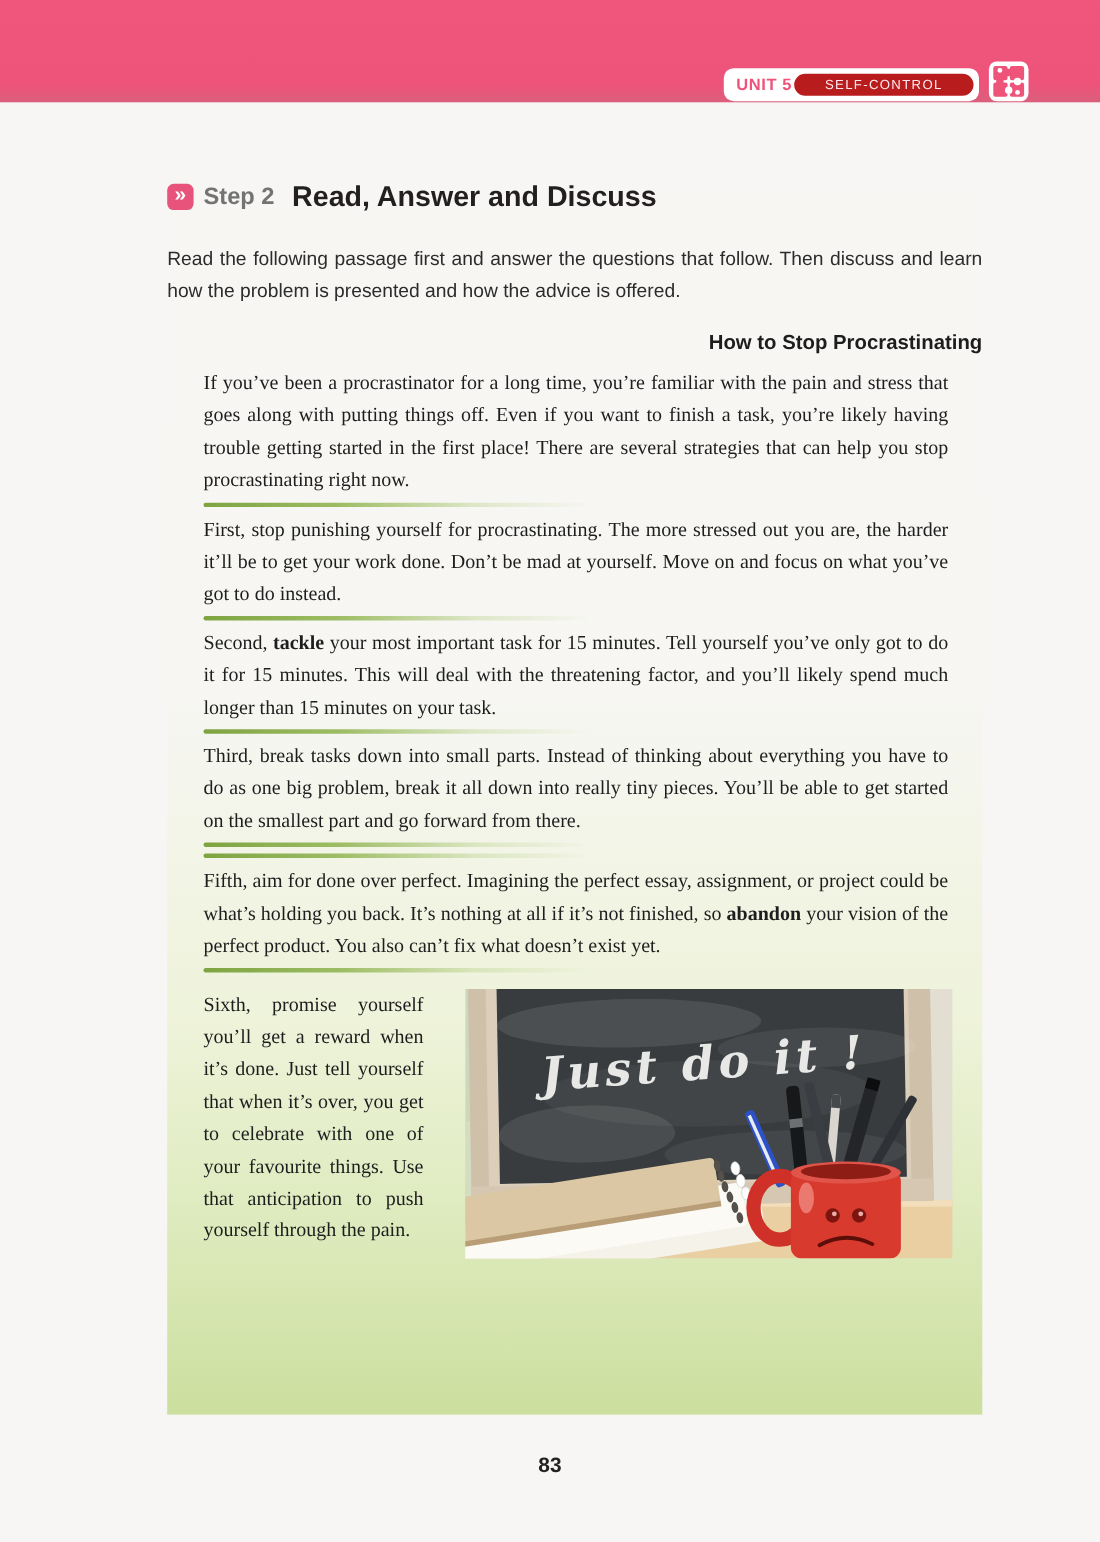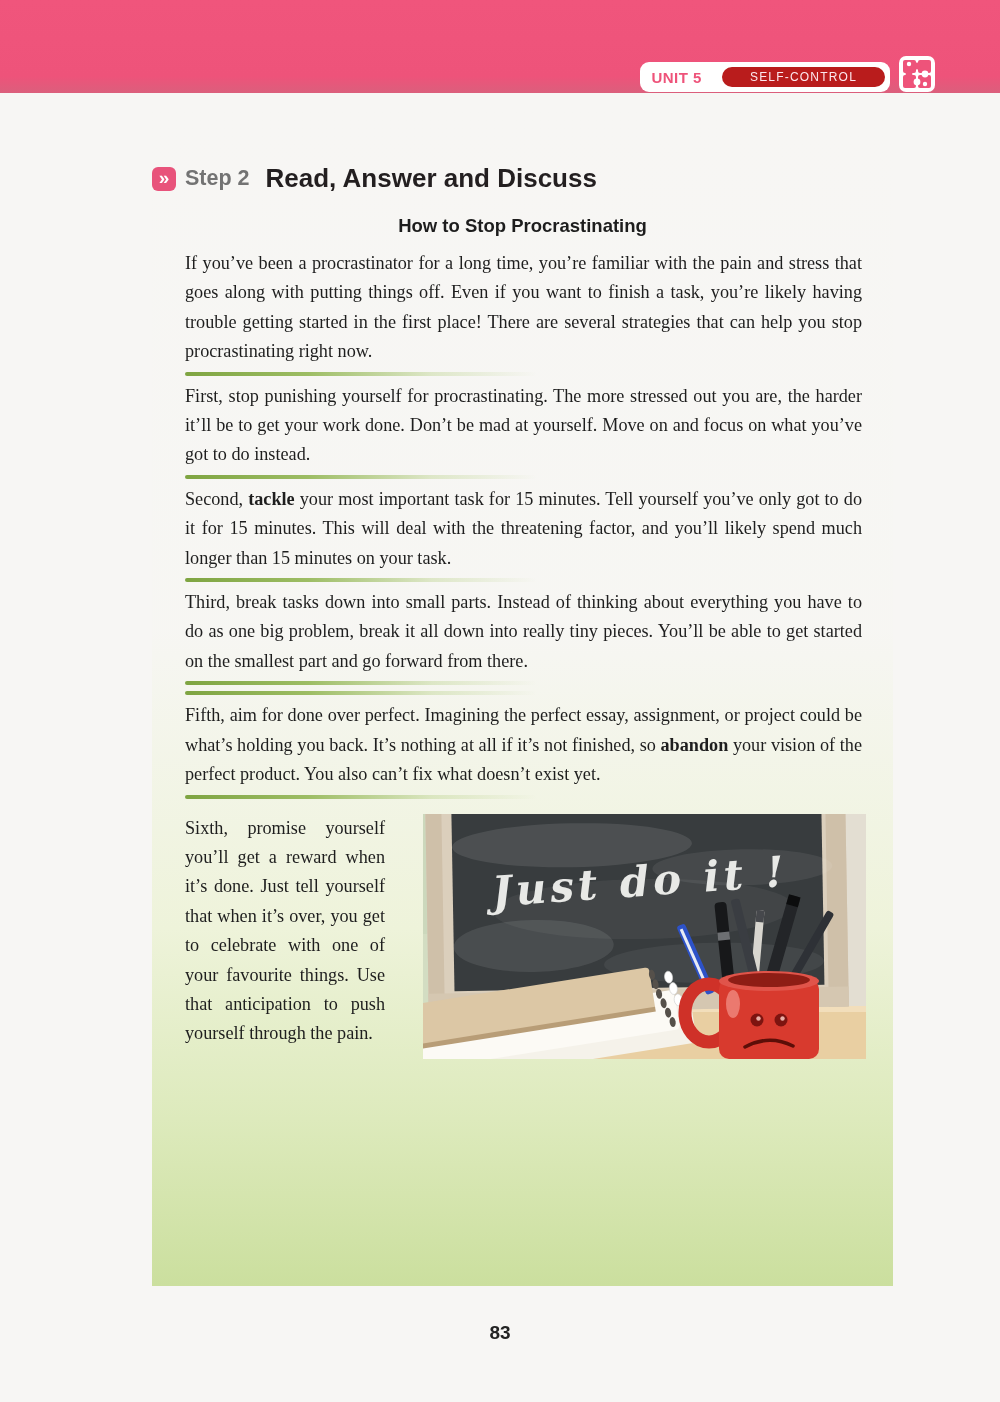--- a/index.html
+++ b/index.html
@@ -18,21 +18,21 @@
     width: 1000px; height: 93px;
     background: linear-gradient(180deg, #f0557c 0%, #ee537a 82%, #db5f7c 100%);
   }
   .unit-badge {
     position: absolute; top: 62px; right: 110px;
     height: 30px;
     background: #ffffff;
     border-radius: 9px;
     display: flex; align-items: center;
     padding: 3px 5px 3px 11px;
-    gap: 20px;
+    gap: 2px;
   }
   .unit-label {
     color: #ee537a; font-weight: bold; font-size: 15px; letter-spacing: .5px;
   }
   .unit-pill {
     background: #b91c1c;
     border-radius: 12px;
     color: #fde8ee;
     font-size: 12px;
     letter-spacing: 1.2px;
@@ -76,21 +76,21 @@
 
   .intro {
     margin-top: 27px;
     font-size: 17.5px; line-height: 29px;
     color: #2c2c2c;
     text-align: justify;
   }
 
   .passage-title {
     margin-top: 21px;
-    text-align: center;
+    text-align: right;
     font-size: 18.5px; font-weight: bold; color: #1d1d1d;
   }
 
   .passage {
     margin-top: 12px;
     padding: 0 31px 0 33px;
     font-family: "Liberation Serif", serif;
     font-size: 18.2px; line-height: 29.4px;
     color: #1e1e1e;
     text-align: justify;
@@ -143,20 +143,21 @@
 <div class="content-panel"></div>
 
 <div class="content">
 
   <div class="step-heading">
     <span class="step-chevron">»</span>
     <span class="step-label">Step 2</span>
     <span class="step-title">Read, Answer and Discuss</span>
   </div>
 
+  <div class="intro">Read the following passage first and answer the questions that follow. Then discuss and learn how the problem is presented and how the advice is offered.</div>
 
   <div class="passage-title">How to Stop Procrastinating</div>
 
   <div class="passage">
     <p><span>If you’ve been a procrastinator for a long time, you’re familiar with the pain and stress that goes along with putting things off. Even if you want to finish a task, you’re likely having trouble getting started in the first place! There are several strategies that can help you stop procrastinating right now.</span></p>
     <div class="divider"></div>
 
     <p><span>First, stop punishing yourself for procrastinating. The more stressed out you are, the harder it’ll be to get your work done. Don’t be mad at yourself. Move on and focus on what you’ve got to do instead.</span></p>
     <div class="divider"></div>
 

